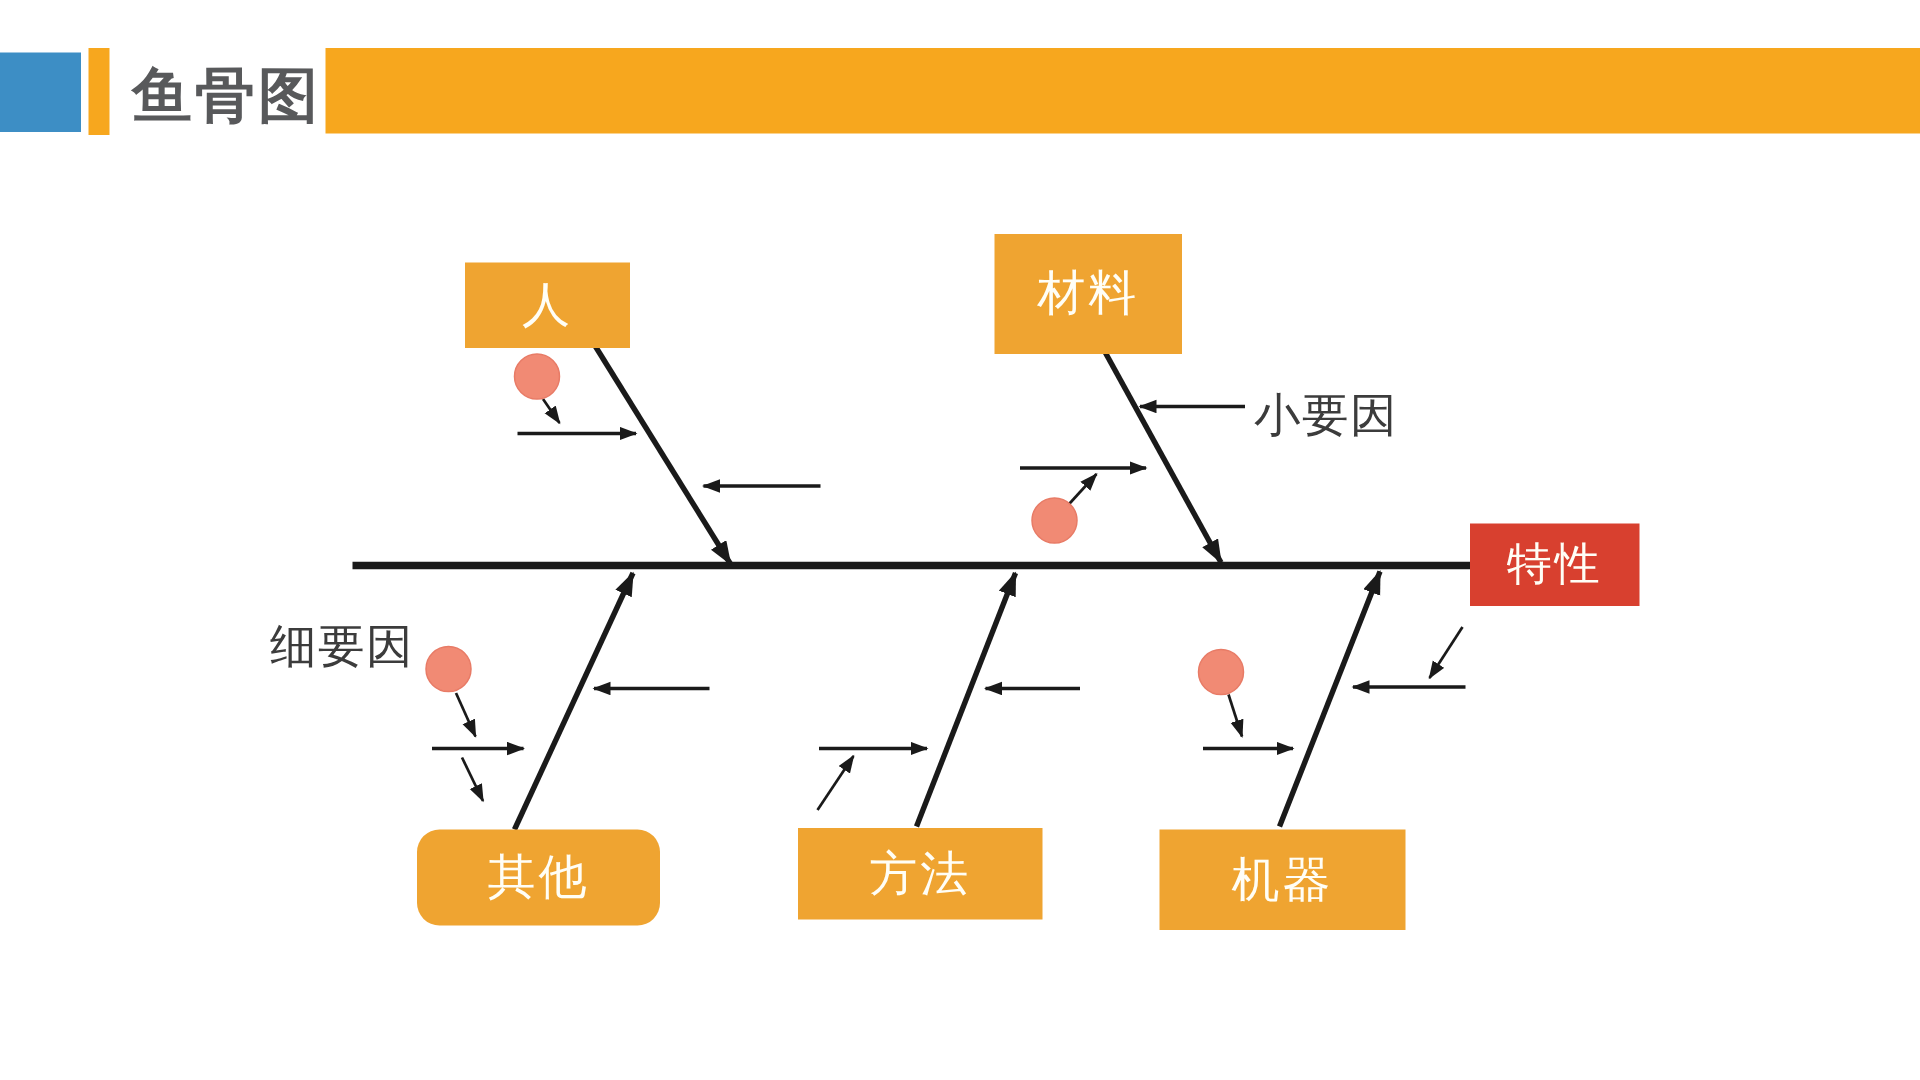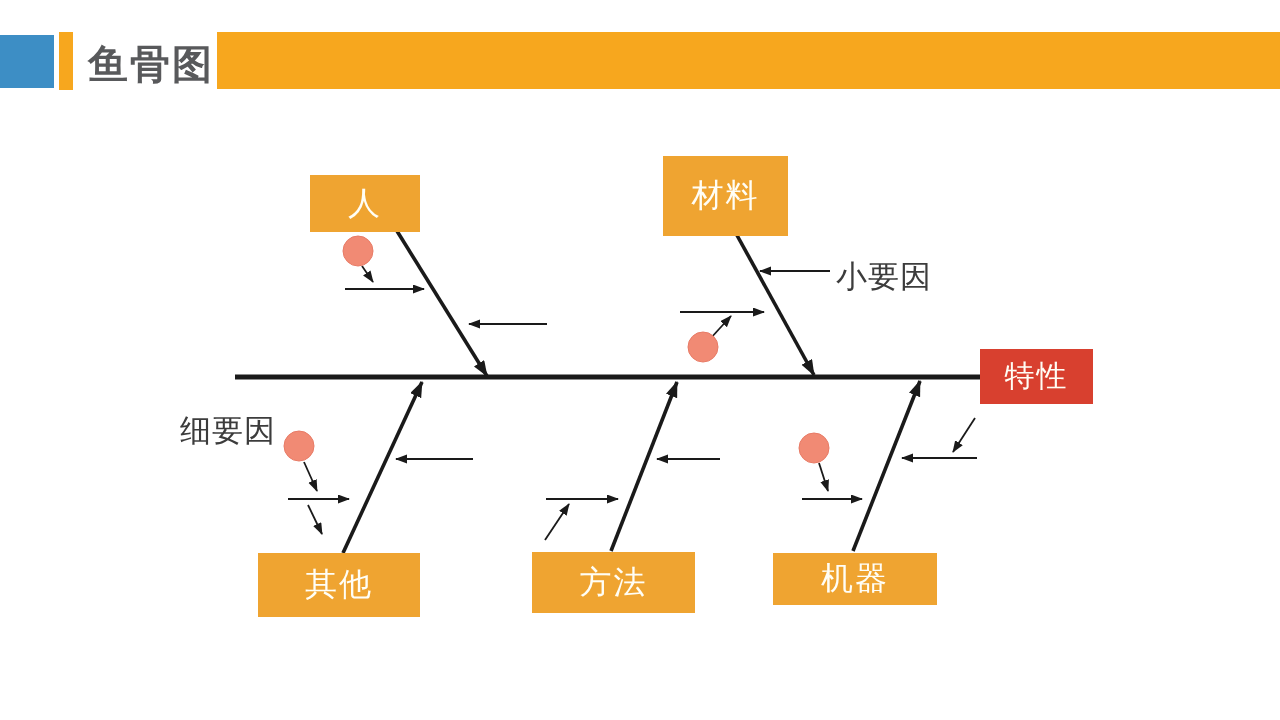--- a/index.html
+++ b/index.html
@@ -42,23 +42,23 @@
 
   
   .box{
     position:absolute;display:flex;align-items:center;justify-content:center;
     color:var(--box-text);font-size:32px;letter-spacing:2px;white-space:nowrap;
   }
   .cat{background:var(--category-box);}
   .effect{background:var(--effect-box);font-size:30px;}
   .box-person {left:310px;top:175px;width:110px;height:57px;}
   .box-material{left:663px;top:156px;width:125px;height:80px;}
-  .box-other  {left:258px;top:553px;width:162px;height:64px;}
+  .box-other  {left:278px;top:553px;width:162px;height:64px;border-radius:15px;}
   .box-method {left:532px;top:552px;width:163px;height:61px;}
-  .box-machine{left:773px;top:553px;width:164px;height:52px;}
+  .box-machine{left:773px;top:553px;width:164px;height:67px;}
   .box-effect {left:980px;top:349px;width:113px;height:55px;}
 
   
   .annotation{
     position:absolute;color:var(--annotation-text);font-size:31px;letter-spacing:1px;white-space:nowrap;
   }
   .annotation-minor{left:836px;top:256px;text-align:right;}
   .annotation-fine {left:180px;top:410px;}
 </style>
 </head>

